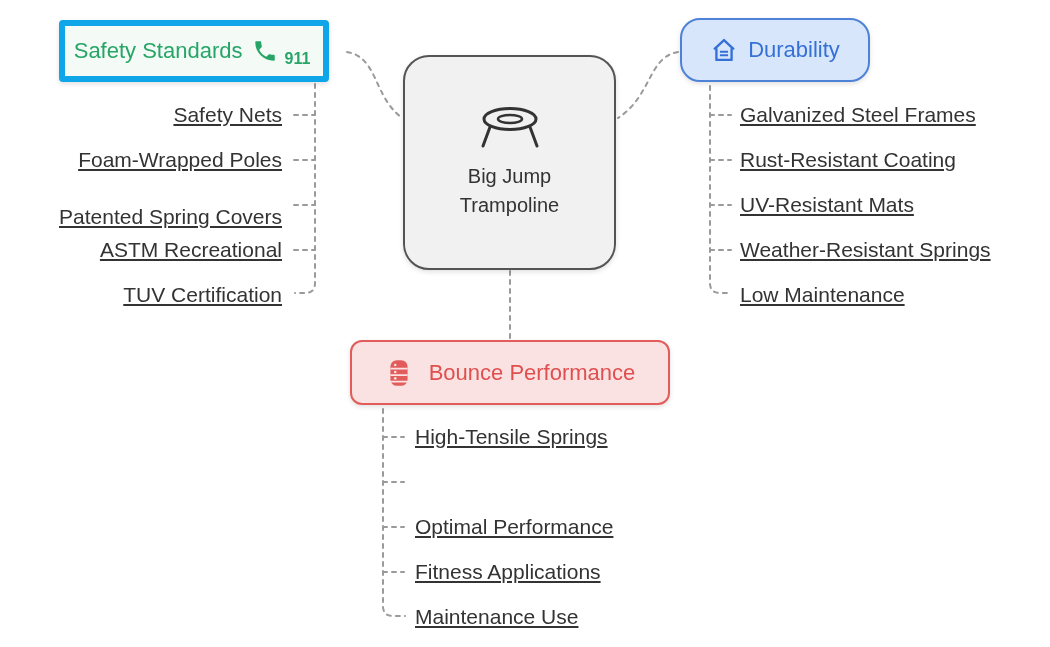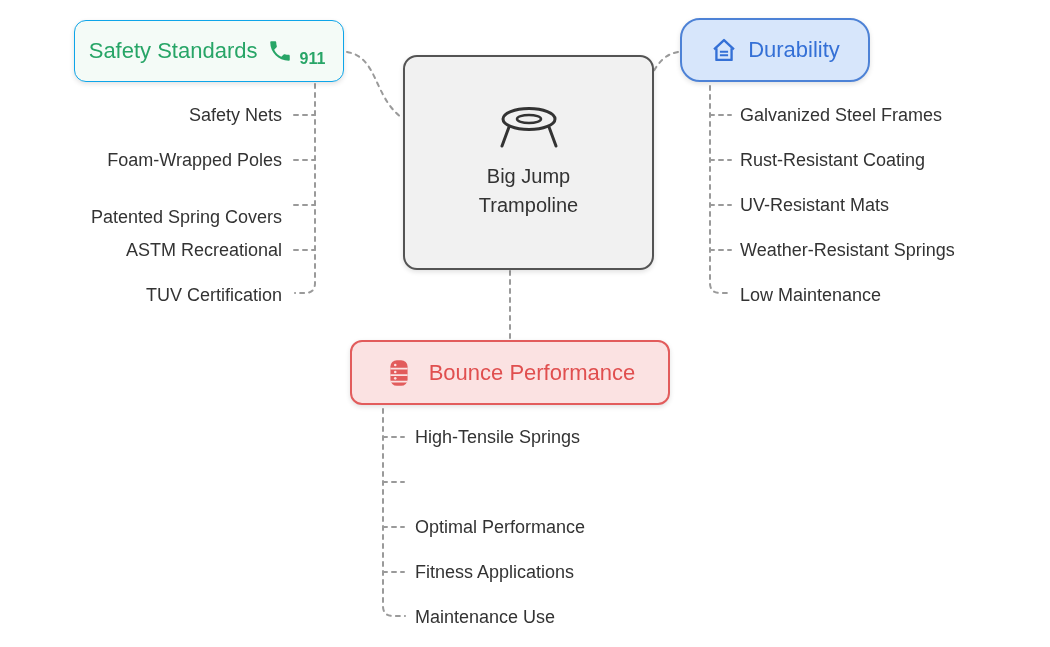--- a/index.html
+++ b/index.html
@@ -11,46 +11,46 @@
     overflow:hidden;
   }
   svg.connectors{position:absolute;left:0;top:0;width:1050px;height:647px;pointer-events:none;}
   svg.connectors path{fill:none;stroke:#9a9a9a;stroke-width:2;stroke-dasharray:4 5;stroke-linecap:round;}
 
   .node{position:absolute;box-sizing:border-box;display:flex;align-items:center;justify-content:center;
         box-shadow:0 2px 5px rgba(0,0,0,0.12);}
   .node-title{font-size:22px;font-weight:400;white-space:nowrap;}
 
   .center-node{
-    left:403px;top:55px;width:251px;height:215px;
-    background:#f1f1f1;border:2px solid #545454;border-radius:14px;
+    left:403px;top:55px;width:213px;height:215px;
+    background:#f1f1f1;border:2px solid #545454;border-radius:26px;
     flex-direction:column;gap:10px;
   }
   .center-text{color:#333333;font-size:20px;line-height:29px;text-align:center;}
 
   .safety-node{
-    left:74px;top:20px;width:270px;height:62px;
-    background:#f4fbf7;border:1px solid #0ea5e9;border-radius:12px;gap:10px;
+    left:59px;top:20px;width:270px;height:62px;
+    background:#f4fbf7;border:6px solid #0ea5e9;border-radius:4px;gap:10px;
   }
   .safety-node .node-title{color:#27a567;}
   .badge-911{font-size:16px;font-weight:bold;color:#27a567;position:relative;top:8px;left:-4px;}
 
   .durability-node{
     left:680px;top:18px;width:190px;height:64px;
     background:#d7e6fb;border:2px solid #4d82d6;border-radius:20px;gap:10px;
   }
   .durability-node .node-title{color:#3470d6;}
 
   .bounce-node{
     left:350px;top:340px;width:320px;height:65px;
     background:#fbe2e2;border:2px solid #e25c5c;border-radius:12px;gap:16px;
   }
   .bounce-node .node-title{color:#e04f4f;}
 
-  .leaf{position:absolute;font-size:18px;color:#333333;white-space:nowrap;height:28px;line-height:28px;}
+  .leaf{position:absolute;font-size:21px;color:#333333;white-space:nowrap;height:28px;line-height:28px;text-decoration:underline;}
   .leaf-right{right:768px;text-align:right;}   
   .leaf-left-d{left:740px;}                    
   .leaf-left-b{left:415px;}                    
 
   .icon{display:inline-flex;align-items:center;justify-content:center;}
 </style>
 </head>
 <body>
 
 <div class="canvas">

